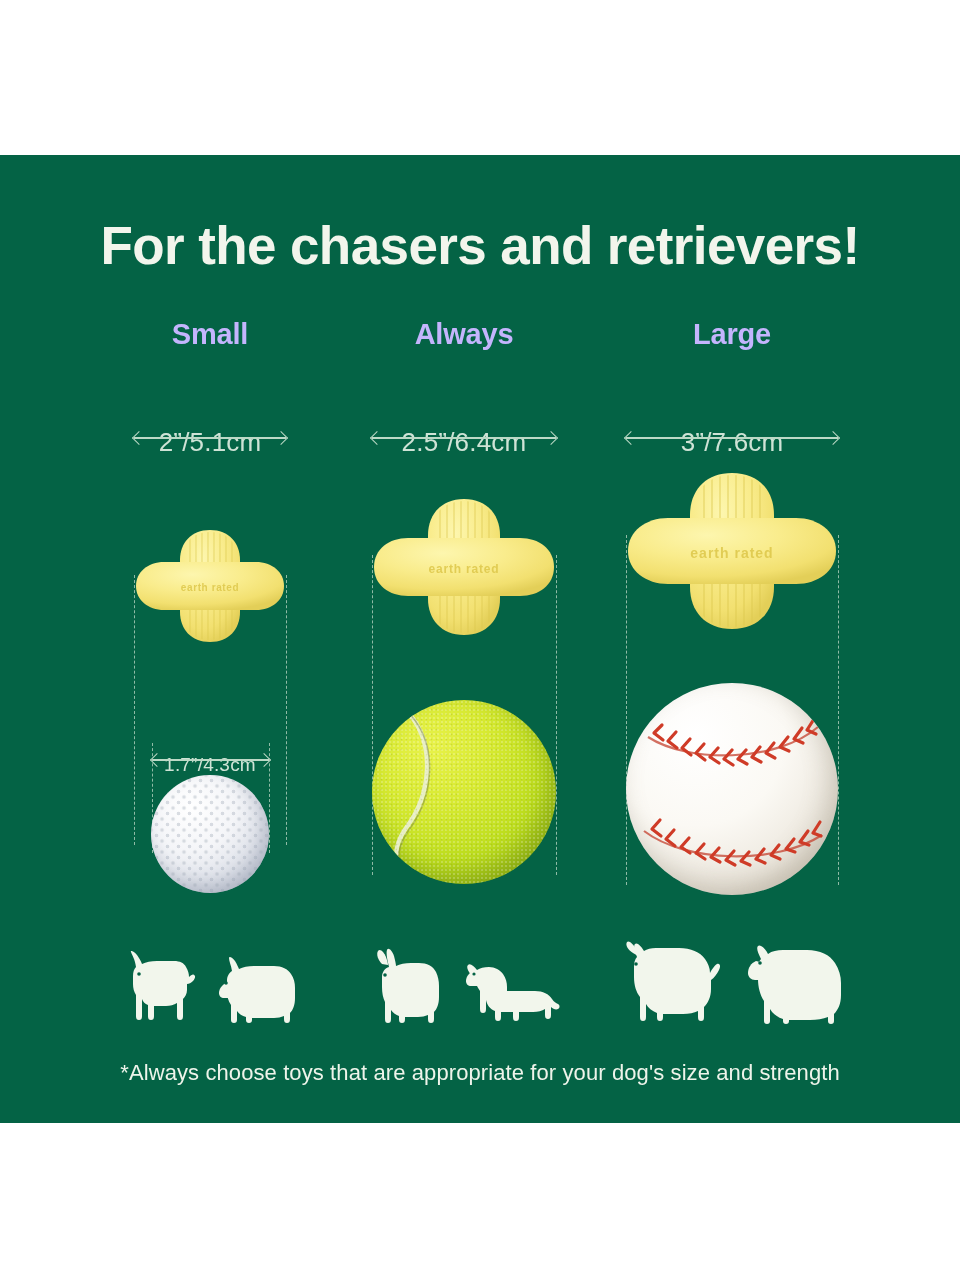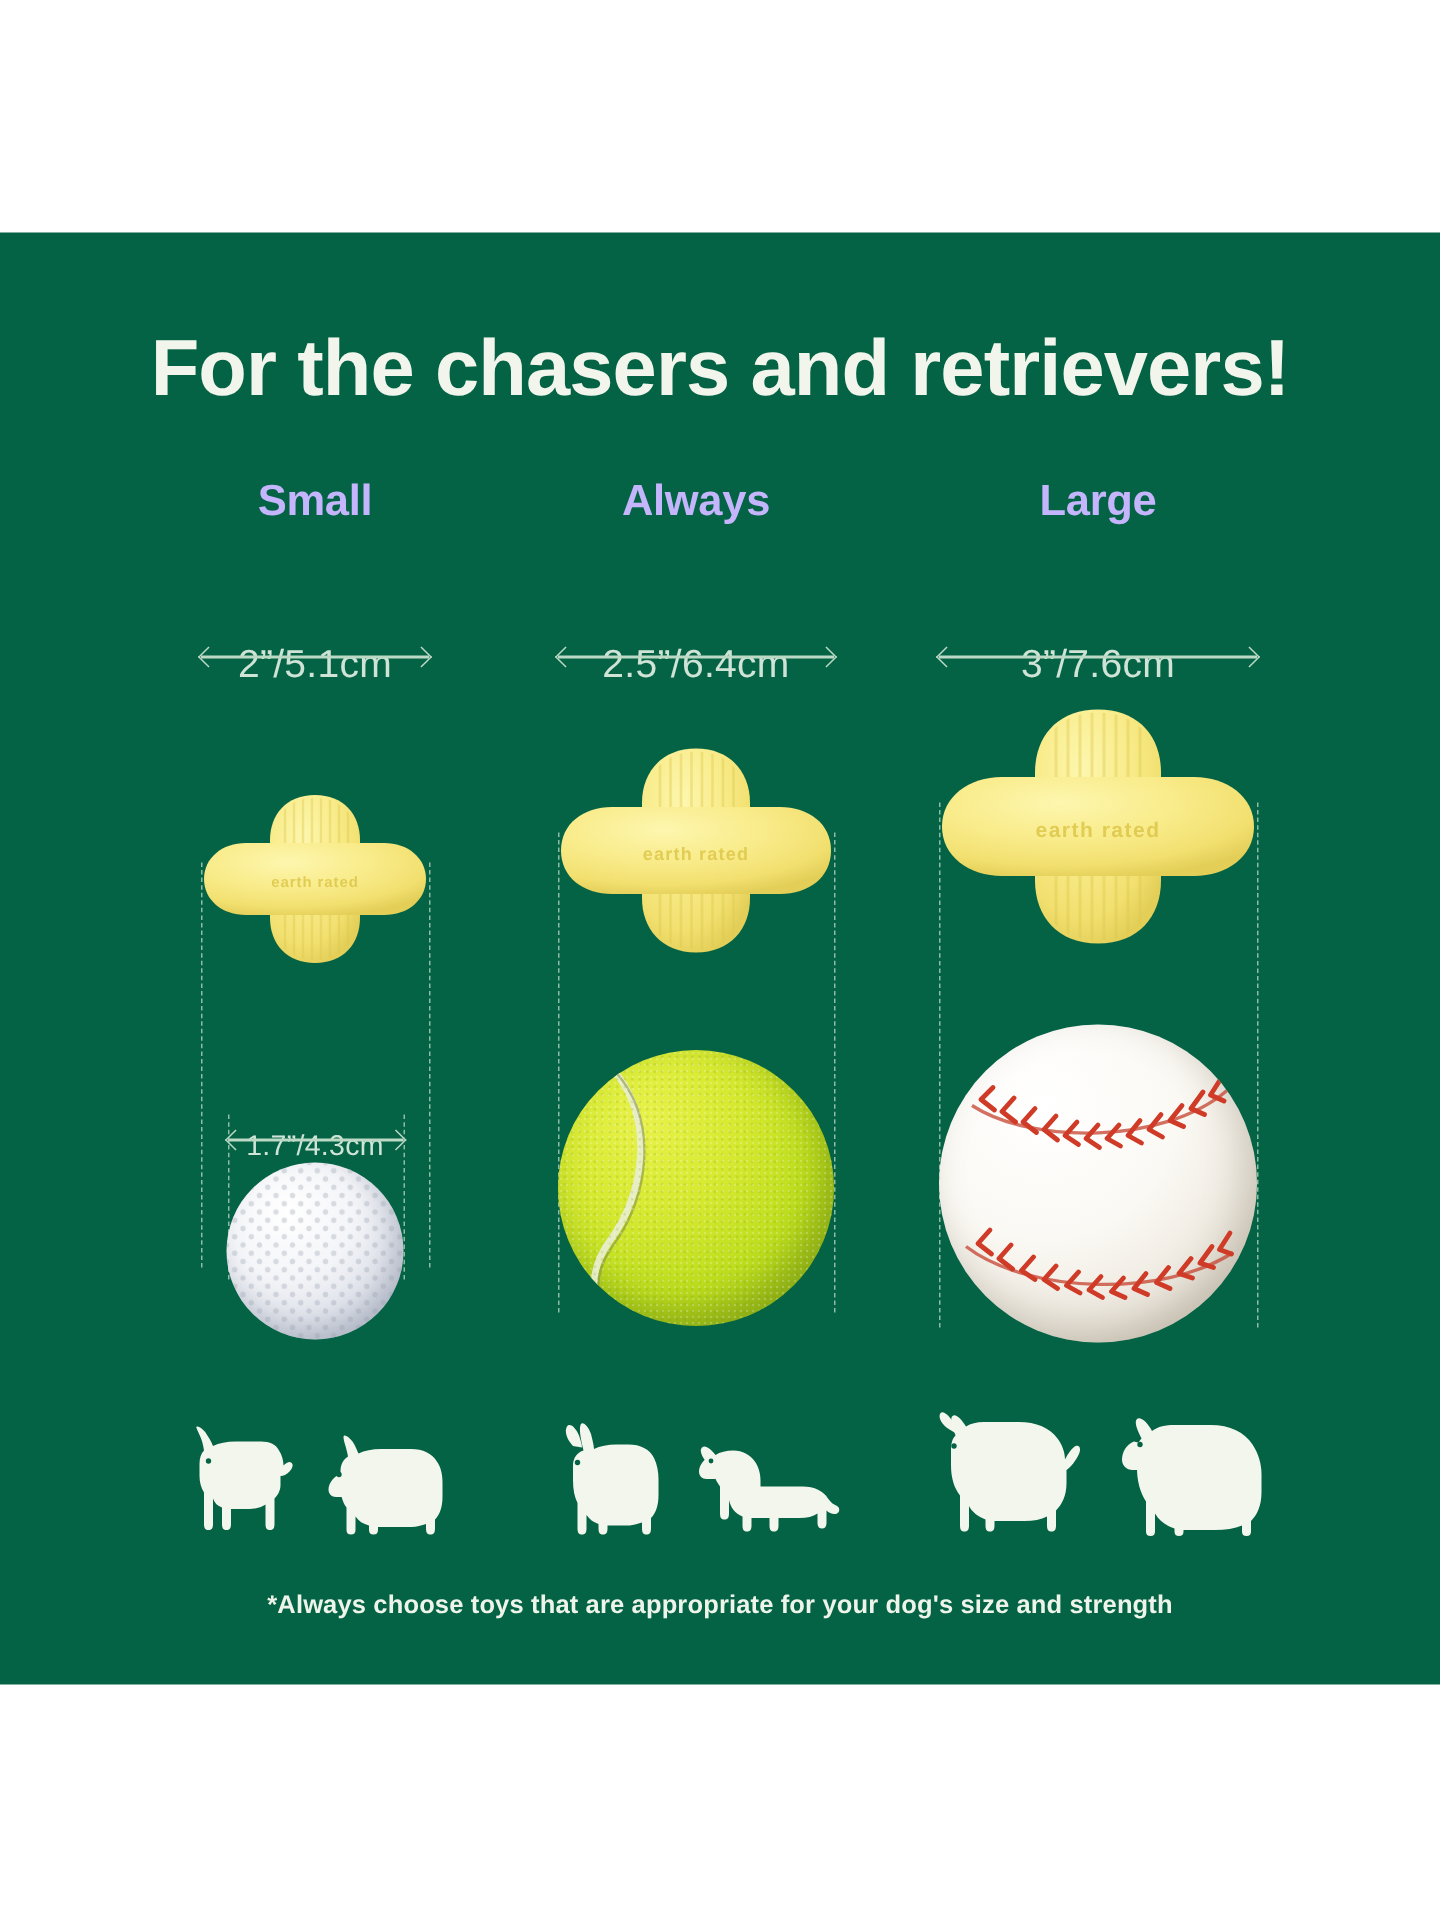--- a/index.html
+++ b/index.html
@@ -198,22 +198,22 @@
   }
 
   
   .footnote {
     position: absolute;
     left: 0;
     top: 905px;
     width: 960px;
     text-align: center;
     color: #eef4ea;
-    font-size: 17px;
-    font-weight: 700;
+    font-size: 22px;
+    font-weight: 400;
     letter-spacing: 0.1px;
   }
 </style>
 </head>
 <body>
 
 <div id="canvas">
 
   <div class="panel">
 

